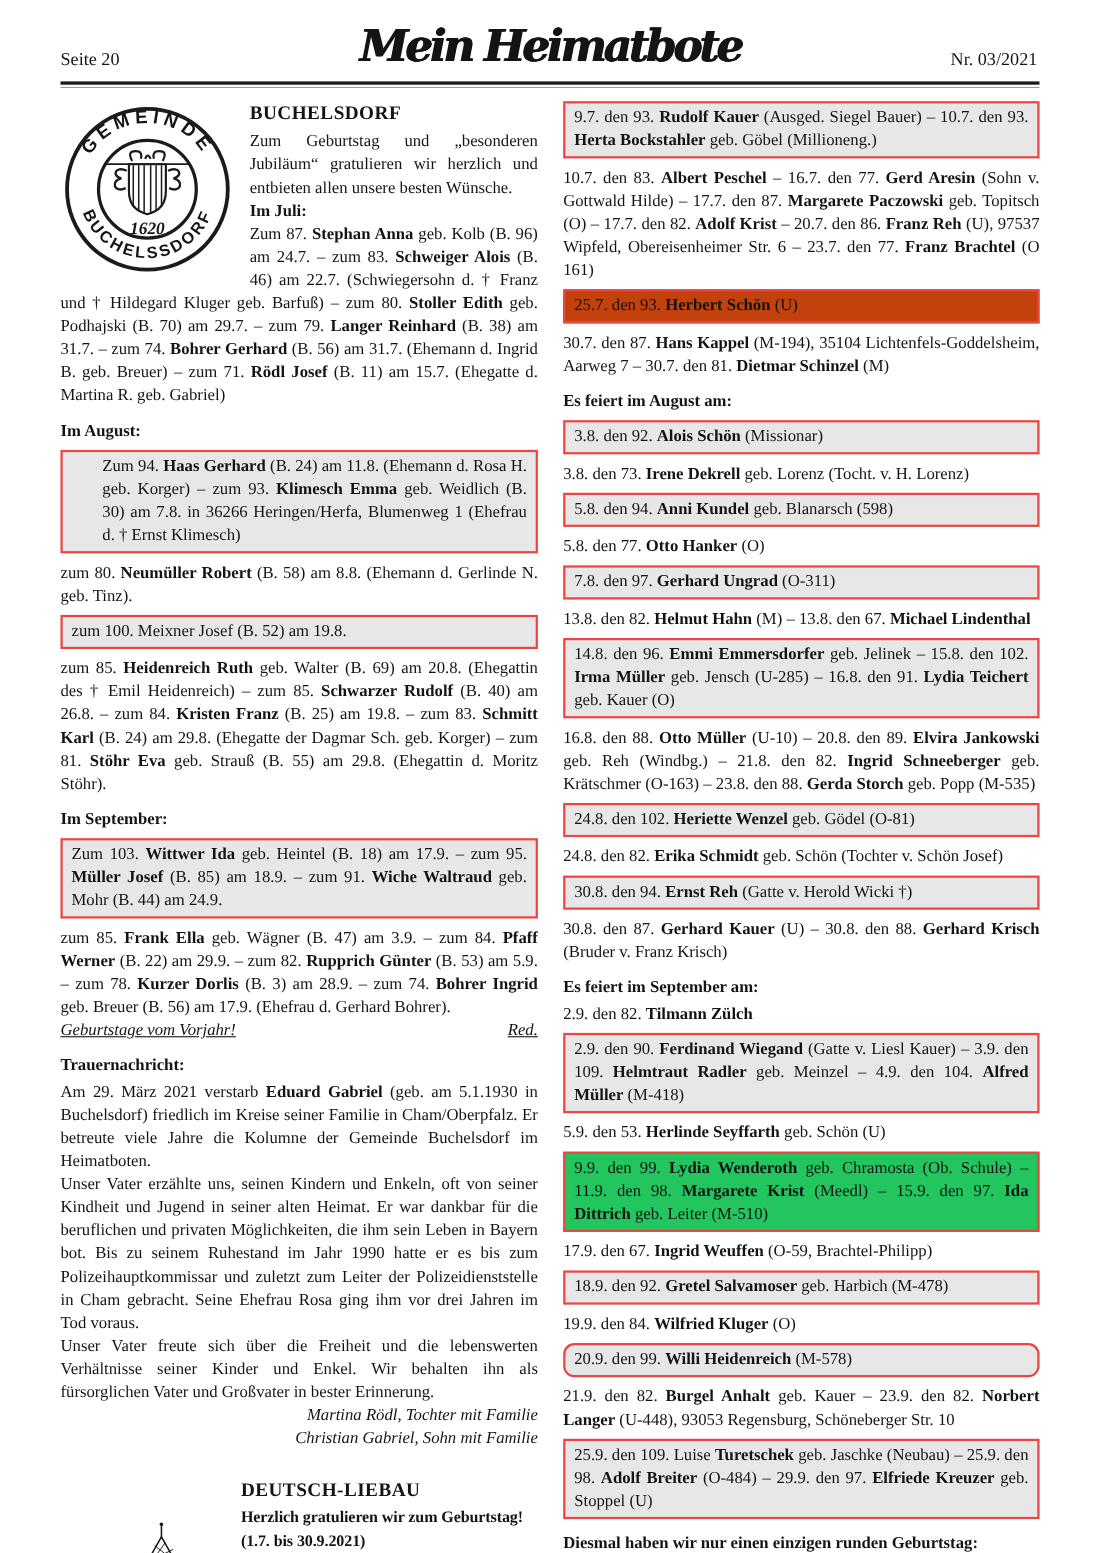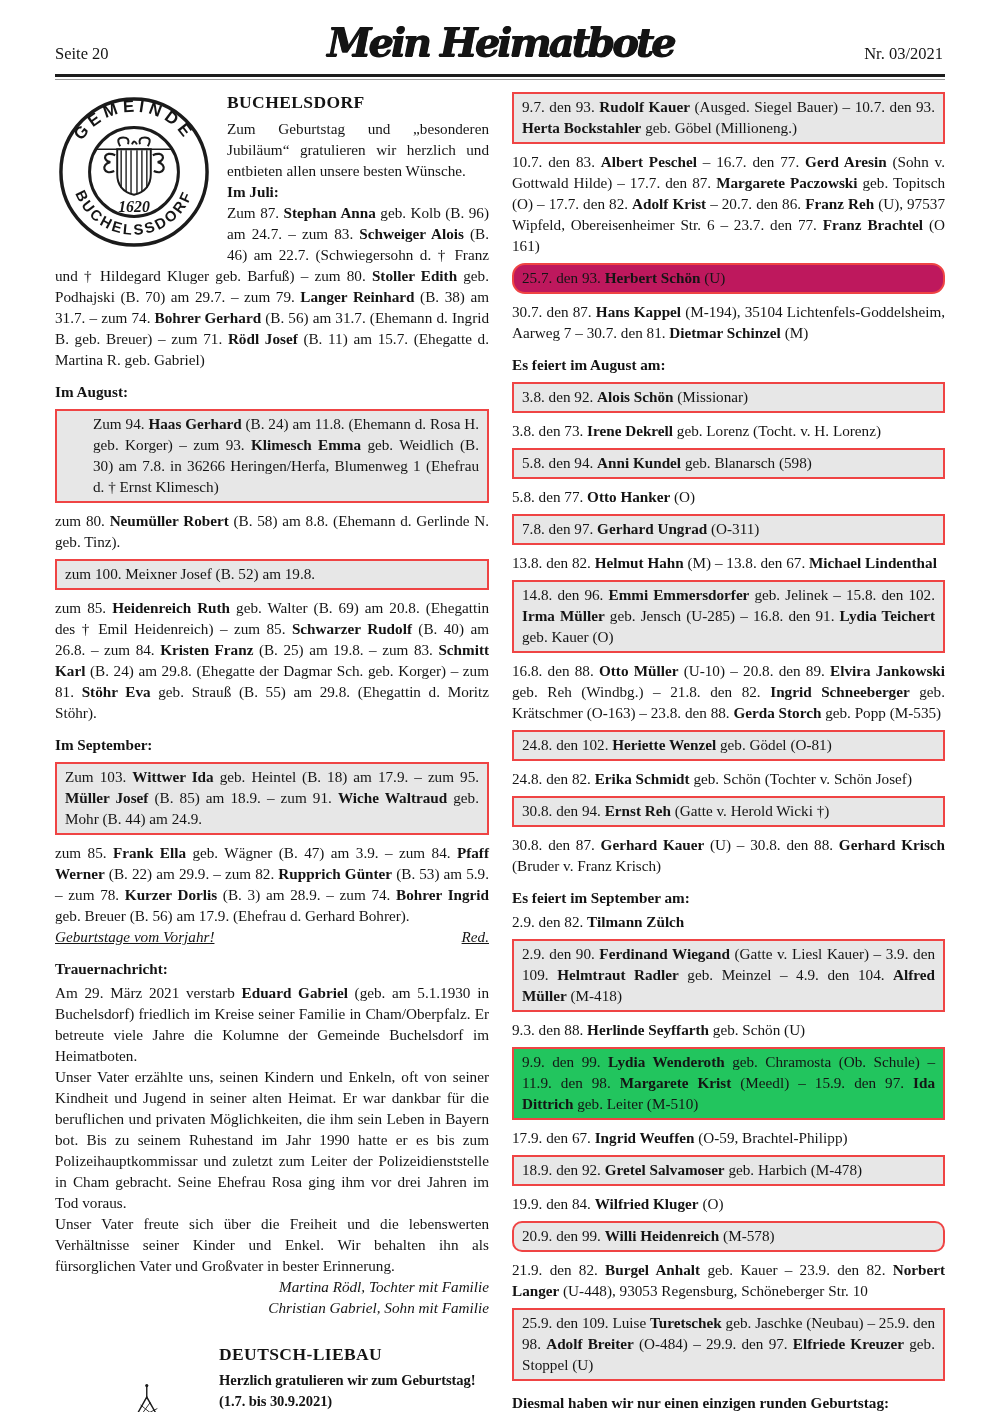--- a/index.html
+++ b/index.html
@@ -151,39 +151,39 @@
             <div class="p bold-intro"><span class="b">(1.7. bis 30.9.2021)</span></div>
             <div class="p bold-intro"><span class="b">Es feiert im Juli am:</span></div>
           </div>
       </div>
     </div>
 
     <div class="col right">
       <div id="right-flow">
           <div class="box" style="background: rgb(231, 231, 231);"><span>9.7. den 93. </span><span class="b">Rudolf Kauer</span><span> (Ausged. Siegel Bauer) – 10.7. den 93. </span><span class="b">Herta Bockstahler</span><span> geb. Göbel (Millioneng.)</span></div>
           <div class="p"><span>10.7. den 83. </span><span class="b">Albert Peschel</span><span> – 16.7. den 77. </span><span class="b">Gerd Aresin</span><span> (Sohn v. Gottwald Hilde) – 17.7. den 87. </span><span class="b">Margarete Paczowski</span><span> geb. Topitsch (O) – 17.7. den 82. </span><span class="b">Adolf Krist</span><span> – 20.7. den 86. </span><span class="b">Franz Reh</span><span> (U), 97537 Wipfeld, Obereisenheimer Str. 6 – 23.7. den 77. </span><span class="b">Franz Brachtel</span><span> (O 161)</span></div>
-          <div class="box" style="background: #be185d; border-radius: 13px;"><span>25.7. den 93. </span><span class="b">Herbert Schön</span><span> (U)</span></div>
+          <div class="box" style="background: #c2410c;"><span>25.7. den 93. </span><span class="b">Herbert Schön</span><span> (U)</span></div>
           <div class="p"><span>30.7. den 87. </span><span class="b">Hans Kappel</span><span> (M-194), 35104 Lichtenfels-Goddelsheim, Aarweg 7 – 30.7. den 81. </span><span class="b">Dietmar Schinzel</span><span> (M)</span></div>
           <div class="h"><span>Es feiert im August am:</span></div>
           <div class="box" style="background: rgb(231, 231, 231);"><span>3.8. den 92. </span><span class="b">Alois Schön</span><span> (Missionar)</span></div>
           <div class="p"><span>3.8. den 73. </span><span class="b">Irene Dekrell</span><span> geb. Lorenz (Tocht. v. H. Lorenz)</span></div>
           <div class="box" style="background: rgb(231, 231, 231);"><span>5.8. den 94. </span><span class="b">Anni Kundel</span><span> geb. Blanarsch (598)</span></div>
           <div class="p"><span>5.8. den 77. </span><span class="b">Otto Hanker</span><span> (O)</span></div>
           <div class="box" style="background: rgb(231, 231, 231);"><span>7.8. den 97. </span><span class="b">Gerhard Ungrad</span><span> (O-311)</span></div>
           <div class="p"><span>13.8. den 82. </span><span class="b">Helmut Hahn</span><span> (M) – 13.8. den 67. </span><span class="b">Michael Lindenthal</span></div>
           <div class="box" style="background: rgb(231, 231, 231);"><span>14.8. den 96. </span><span class="b">Emmi Emmersdorfer</span><span> geb. Jelinek – 15.8. den 102. </span><span class="b">Irma Müller</span><span> geb. Jensch (U-285) – 16.8. den 91. </span><span class="b">Lydia Teichert</span><span> geb. Kauer (O)</span></div>
           <div class="p"><span>16.8. den 88. </span><span class="b">Otto Müller</span><span> (U-10) – 20.8. den 89. </span><span class="b">Elvira Jankowski</span><span> geb. Reh (Windbg.) – 21.8. den 82. </span><span class="b">Ingrid Schneeberger</span><span> geb. Krätschmer (O-163) – 23.8. den 88. </span><span class="b">Gerda Storch</span><span> geb. Popp (M-535)</span></div>
           <div class="box" style="background: rgb(231, 231, 231);"><span>24.8. den 102. </span><span class="b">Heriette Wenzel</span><span> geb. Gödel (O-81)</span></div>
           <div class="p"><span>24.8. den 82. </span><span class="b">Erika Schmidt</span><span> geb. Schön (Tochter v. Schön Josef)</span></div>
           <div class="box" style="background: rgb(231, 231, 231);"><span>30.8. den 94. </span><span class="b">Ernst Reh</span><span> (Gatte v. Herold Wicki †)</span></div>
           <div class="p"><span>30.8. den 87. </span><span class="b">Gerhard Kauer</span><span> (U) – 30.8. den 88. </span><span class="b">Gerhard Krisch</span><span> (Bruder v. Franz Krisch)</span></div>
           <div class="h"><span>Es feiert im September am:</span></div>
           <div class="p"><span>2.9. den 82. </span><span class="b">Tilmann Zülch</span></div>
           <div class="box" style="background: rgb(231, 231, 231);"><span>2.9. den 90. </span><span class="b">Ferdinand Wiegand</span><span> (Gatte v. Liesl Kauer) – 3.9. den 109. </span><span class="b">Helmtraut Radler</span><span> geb. Meinzel – 4.9. den 104. </span><span class="b">Alfred Müller</span><span> (M-418)</span></div>
-          <div class="p"><span>9.3. den 88. </span><span class="b">Herlinde Seyffarth</span><span> geb. Schön (U)</span></div>
+          <div class="p"><span>5.9. den 53. </span><span class="b">Herlinde Seyffarth</span><span> geb. Schön (U)</span></div>
           <div class="box" style="background: #22c55e;"><span>9.9. den 99. </span><span class="b">Lydia Wenderoth</span><span> geb. Chramosta (Ob. Schule) – 11.9. den 98. </span><span class="b">Margarete Krist</span><span> (Meedl) – 15.9. den 97. </span><span class="b">Ida Dittrich</span><span> geb. Leiter (M-510)</span></div>
           <div class="p"><span>17.9. den 67. </span><span class="b">Ingrid Weuffen</span><span> (O-59, Brachtel-Philipp)</span></div>
           <div class="box" style="background: rgb(231, 231, 231);"><span>18.9. den 92. </span><span class="b">Gretel Salvamoser</span><span> geb. Harbich (M-478)</span></div>
           <div class="p"><span>19.9. den 84. </span><span class="b">Wilfried Kluger</span><span> (O)</span></div>
           <div class="box" style="background: rgb(231, 231, 231); border-radius: 10px;"><span>20.9. den 99. </span><span class="b">Willi Heidenreich</span><span> (M-578)</span></div>
           <div class="p"><span>21.9. den 82. </span><span class="b">Burgel Anhalt</span><span> geb. Kauer – 23.9. den 82. </span><span class="b">Norbert Langer</span><span> (U-448), 93053 Regensburg, Schöneberger Str. 10</span></div>
           <div class="box" style="background: rgb(231, 231, 231);"><span>25.9. den 109. Luise </span><span class="b">Turetschek</span><span> geb. Jaschke (Neubau) – 25.9. den 98. </span><span class="b">Adolf Breiter</span><span> (O-484) – 29.9. den 97. </span><span class="b">Elfriede Kreuzer</span><span> geb. Stoppel (U)</span></div>
           <div class="h"><span>Diesmal haben wir nur einen einzigen runden Geburtstag:</span></div>
           <div class="p"><span>90 Jahre feiert Ferdinand Wiegand aus Bad Soden-Salmünster.</span></div>
           <div class="p"></div>

